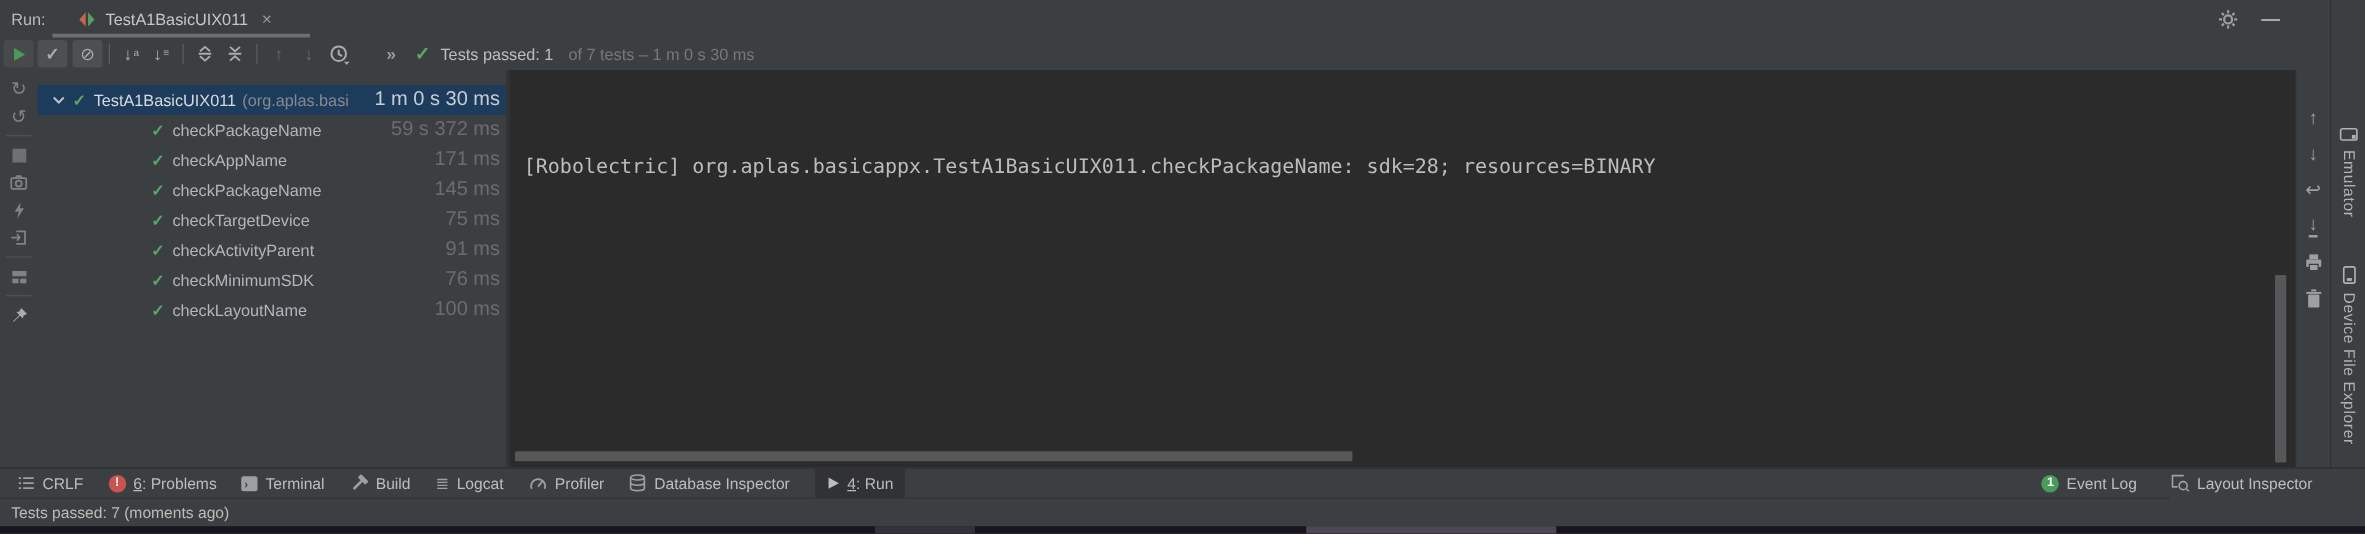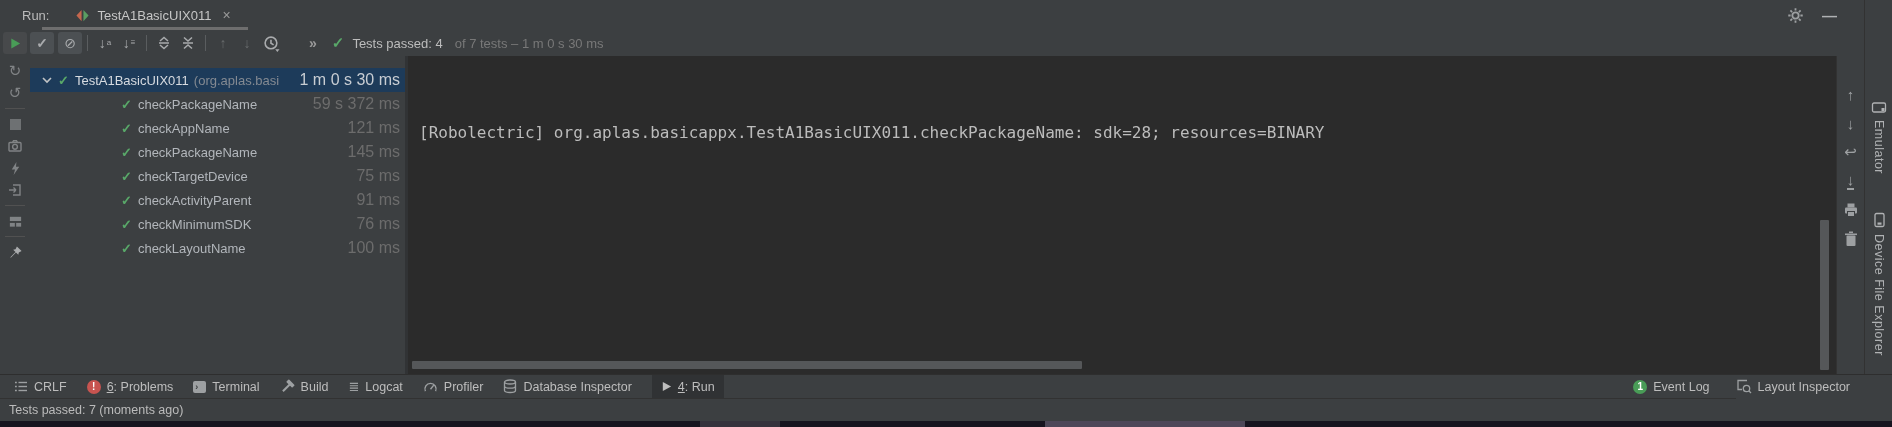--- a/index.html
+++ b/index.html
@@ -2,21 +2,21 @@
 <html><head>
 <meta charset="utf-8">
 <style>
   html,body{margin:0;padding:0;background:#2b2b2b;}
   .app{position:relative;width:1892px;height:427px;background:#3c3f41;overflow:hidden;
        font-family:"Liberation Sans",sans-serif;color:#bbbbbb;font-size:13px;}
   .abs{position:absolute;}
   svg{display:block;}
 
   
-  .hdr1{left:0;top:0;width:1864px;height:30px;display:flex;align-items:center;margin-left:13px;}
+  .hdr1{left:0;top:0;width:1864px;height:30px;display:flex;align-items:center;}
   .run-label{margin-left:9px;color:#bbbbbb;}
   .tab{margin-left:18px;height:30px;display:flex;align-items:center;gap:7px;padding:0 8px;position:relative;}
   .tab-underline{left:42px;top:27px;width:206px;height:3px;background:#6e6e6e;}
   .tab-title{color:#c6c6c6;}
   .tab-close{color:#9a9a9a;font-size:14px;margin-left:4px;cursor:default;}
   .hdr1-right{position:absolute;right:40px;top:0;height:30px;display:flex;align-items:center;gap:18px;}
   .minimize{color:#afb1b3;font-size:15px;font-weight:bold;}
 
   
   .hdr2{left:30px;top:30px;width:1806px;height:26px;display:flex;align-items:center;}
@@ -159,21 +159,21 @@
     <div class="tbtn">
       <svg width="17" height="17" viewBox="0 0 16 16" stroke="#a9abad" fill="none" stroke-width="1.5">
         <circle cx="7.5" cy="7.5" r="5.5"></circle>
           <path d="M7.5 4.5 V7.8 L10 9.3"></path>
           <path d="M11.5 13.5 h4 l-2 2.5 z" fill="#a9abad" stroke="none"></path>
       </svg>
     </div>
     <span class="more-chevrons">»</span>
     <div class="summary">
       <span class="big-check">✓</span>
-      <span class="summary-bright">Tests passed: 4</span>
+      <span class="summary-bright">Tests passed: 1</span>
       <span class="summary-dim">of 7 tests – 1 m 0 s 30 ms</span>
     </div>
   </div>
 
   <div class="abs lstrip">
     <div class="play-btn">
       <svg width="13" height="13" viewBox="0 0 14 14">
           <path d="M2.5 1.5 L12 7 L2.5 12.5 Z" fill="#499c57"></path>
         </svg>
     </div>
@@ -230,21 +230,21 @@
       <span class="time">1 m 0 s 30 ms</span>
     </div>
     <div class="trow child">
       <span class="tree-check">✓</span>
       <span class="tname">checkPackageName</span>
       <span class="time">59 s 372 ms</span>
     </div>
     <div class="trow child">
       <span class="tree-check">✓</span>
       <span class="tname">checkAppName</span>
-      <span class="time">121 ms</span>
+      <span class="time">171 ms</span>
     </div>
     <div class="trow child">
       <span class="tree-check">✓</span>
       <span class="tname">checkPackageName</span>
       <span class="time">145 ms</span>
     </div>
     <div class="trow child">
       <span class="tree-check">✓</span>
       <span class="tname">checkTargetDevice</span>
       <span class="time">75 ms</span>

